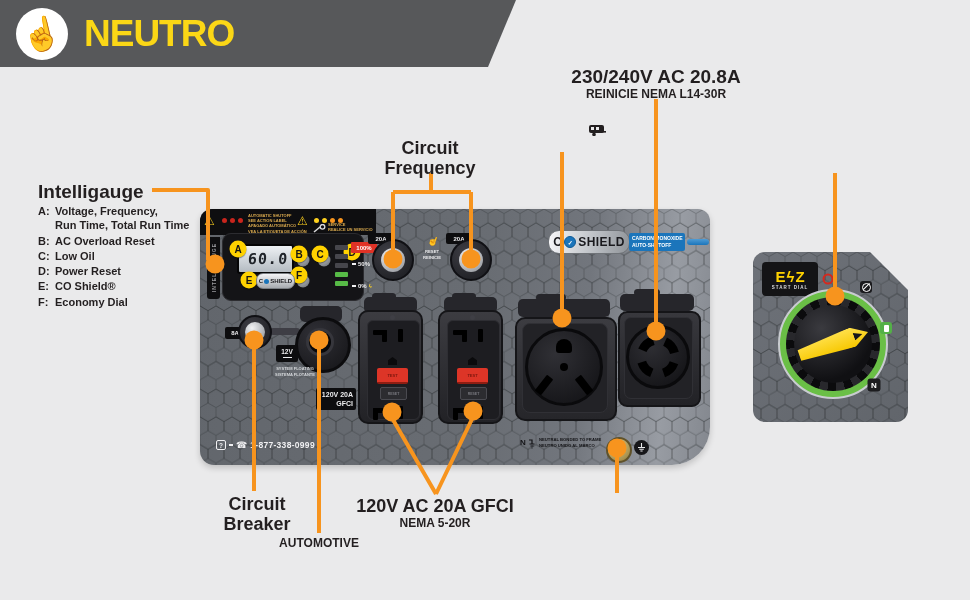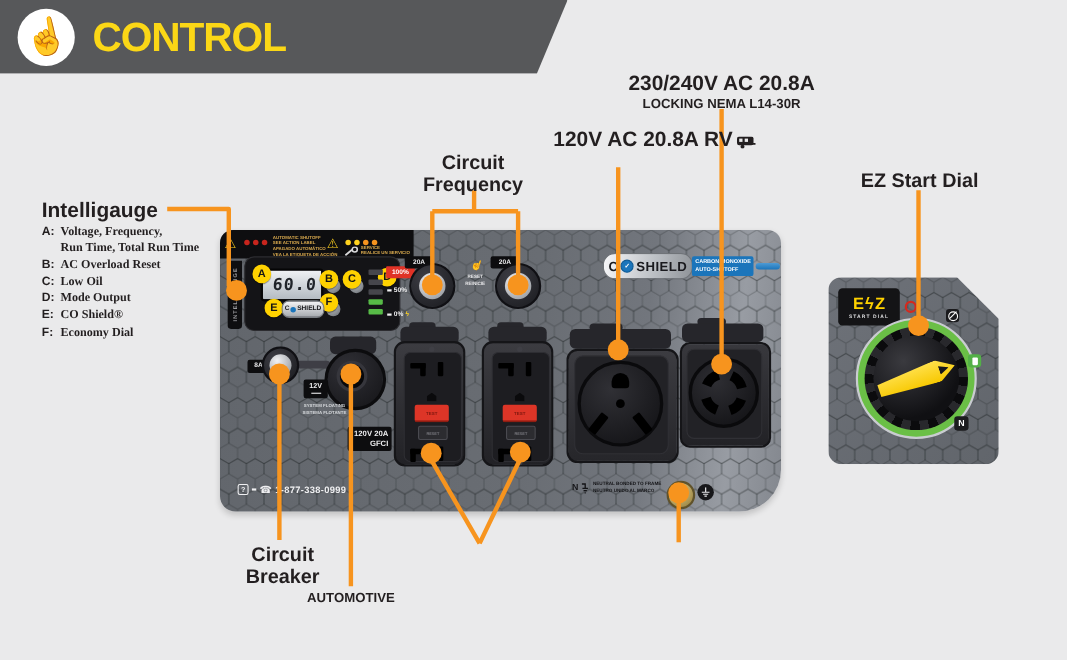--- a/index.html
+++ b/index.html
@@ -19,21 +19,21 @@
 
   
   .lab{z-index:6;text-align:center;line-height:1.12;}
   .h-lg{font-size:18px;font-weight:800;}
   .h-xl{font-size:19px;font-weight:800;}
   .h-sm{font-size:12px;font-weight:700;margin-top:1px;}
   .ig-title{left:38px;top:181px;font-size:19px;font-weight:800;z-index:6;}
   .ig-list{left:38px;top:204px;width:178px;z-index:6;}
   .ig-row{display:flex;font-size:11px;font-weight:700;line-height:1.3;margin-bottom:1px;}
   .ig-k{width:17px;flex:none;}
-  .ig-t{white-space:pre-line;font-family:Liberation Serif, serif;}
+  .ig-t{white-space:pre-line;}
   .rv-icon{display:inline-block;vertical-align:-2px;margin-left:4px;}
 
   
   .overlay{left:0;top:0;z-index:4;pointer-events:none;}
 
   
   .panel{left:200px;top:209px;width:510px;height:256px;z-index:1;
          background:linear-gradient(96deg,#62666c 0%,#696d73 55%,#72767d 74%,#989ca3 90%,#83878e 100%);
          border-radius:12px 12px 38px 14px;box-shadow:0 3px 6px rgba(0,0,0,.18);}
   .hexfill{left:0;top:0;width:100%;height:100%;border-radius:inherit;}
@@ -172,21 +172,21 @@
 </head>
 <body>
 
 <div class="stage">
 
   <div class="abs banner">
     <div class="abs logo">
       <span>☝</span>
     </div>
     <div class="abs banner-title">
-      <span class="t-bold">CONTROL</span>
+      <span class="t-bold">NEUTRO</span>
     </div>
   </div>
 
   <div class="abs panel">
     <svg class="abs hexfill" width="510" height="256">
       <defs>
         <pattern id="hexA" width="16" height="27.72" patternUnits="userSpaceOnUse">
           <g fill="none" stroke="rgba(15,17,20,0.22)" stroke-width="1">
             <path d="M8 0 L16 4.62 V13.86 L8 18.48 L0 13.86 V4.62 Z"></path>
             <path d="M8 0 L16 4.62 V13.86 L8 18.48 L0 13.86 V4.62 Z" transform="translate(8,13.86)"></path>
@@ -479,60 +479,61 @@
     <div class="ig-row">
         <span class="ig-k">B:</span>
         <span class="ig-t">AC Overload Reset</span>
       </div>
     <div class="ig-row">
         <span class="ig-k">C:</span>
         <span class="ig-t">Low Oil</span>
       </div>
     <div class="ig-row">
         <span class="ig-k">D:</span>
-        <span class="ig-t">Mode Output</span>
+        <span class="ig-t">Power Reset</span>
       </div>
     <div class="ig-row">
         <span class="ig-k">E:</span>
         <span class="ig-t">CO Shield®</span>
       </div>
     <div class="ig-row">
         <span class="ig-k">F:</span>
         <span class="ig-t">Economy Dial</span>
       </div>
   </div>
 
   <div class="abs lab" style="left:375px;top:138px;width:110px;">
     <div class="h-lg">Circuit</div>
     <div class="h-lg">Frequency</div>
   </div>
 
   <div class="abs lab" style="left:480px;top:117px;width:230px;">
-    <div class="h-xl"><span>120V AC 20.8A RV</span><svg class="rv-icon" width="17" height="11">
+    <div class="h-xl"><svg class="rv-icon" width="17" height="11">
           <rect x="0" y="0" width="15" height="8" rx="2" fill="#231f20"></rect>
           <rect x="2" y="2" width="3" height="3" fill="#eaeaeb"></rect>
           <rect x="7" y="2" width="3" height="3" fill="#eaeaeb"></rect>
           <circle cx="5" cy="9.4" r="1.8" fill="#231f20"></circle>
           <rect x="13" y="6" width="4" height="1.6" fill="#231f20"></rect>
         </svg></div>
   </div>
 
   <div class="abs lab" style="left:541px;top:66px;width:230px;">
     <div class="h-xl">230/240V AC 20.8A</div>
-    <div class="h-sm">LOCKING NEMA L14-30R</div>
-  </div>
-
-  <div class="abs lab" style="left:763px;top:154px;width:146px;">
-    <div class="h-lg">EZ Start Dial</div>
-  </div>
+    <div class="h-sm">REINICIE NEMA L14-30R</div>
+  </div>
+
 
   <div class="abs lab" style="left:200px;top:494px;width:114px;">
     <div class="h-lg">Circuit</div>
     <div class="h-lg">Breaker</div>
   </div>
 
   <div class="abs lab" style="left:254px;top:536px;width:130px;">
     <div class="h-sm">AUTOMOTIVE</div>
   </div>
 
+  <div class="abs lab" style="left:345px;top:496px;width:180px;">
+    <div class="h-lg">120V AC 20A GFCI</div>
+    <div class="h-sm">NEMA 5-20R</div>
+  </div>
 
 
 </div>
 
 </body></html>

